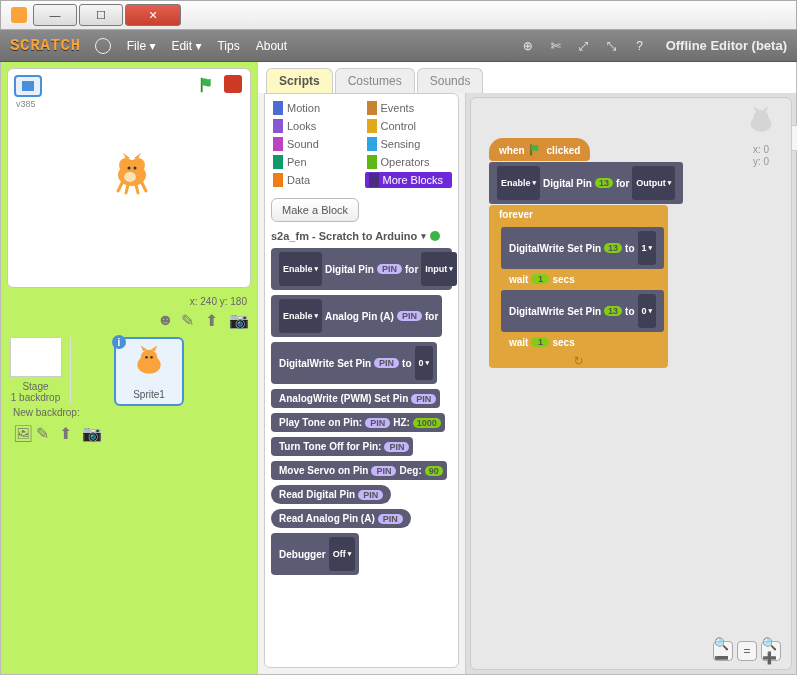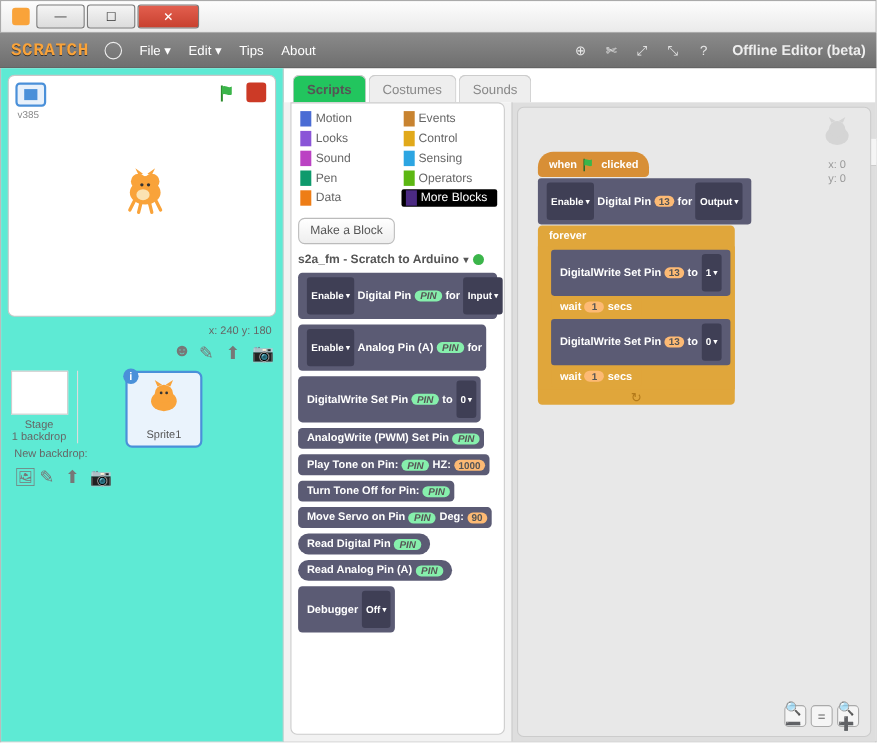--- a/index.html
+++ b/index.html
@@ -21,21 +21,21 @@
 .menubar .mitem { margin: 18px 8px; cursor: pointer; }
 .globe { width:16px; height:16px; border:1.5px solid #eee; border-radius:50%; margin-right:8px; }
 .menubar .spacer { flex:1; }
 .mtool { width:18px; height:18px; margin:0 5px; display:flex; align-items:center; justify-content:center; color:#e8e8e8; }
 .offline-label { margin-left: 12px; font-weight:bold; color:#eee; font-size:13px;}
 
 
 .mainarea { display:flex; height: calc(675px - 30px - 32px); border:1px solid #bbb; border-top:none; }
 
 
-.stagecol { width: 257px; background:#5eead4; border-right:1px solid #ccc; display:flex; flex-direction:column; }
+.stagecol { width: 257px; background:#bef264; border-right:1px solid #ccc; display:flex; flex-direction:column; }
 .stagebox { margin:6px; border:1px solid #c7c7c7; border-radius:6px; background:#fff; height:220px; position:relative; }
 .stageview { position:absolute; top:6px; left:6px; width:28px; height:22px; border:2px solid #4a90d9; border-radius:4px; background:#e8f1fb; display:flex; align-items:center; justify-content:center; }
 .stageview:after { content:""; width:12px; height:10px; background:#4a90d9; }
 .vlabel { position:absolute; top:30px; left:8px; font-size:9px; color:#888; }
 .runbtns { position:absolute; top:6px; right:8px; display:flex; gap:6px; }
 .flag { width:20px; height:20px; display:flex; align-items:center; justify-content:center; }
 .flag svg { width:18px; height:18px; }
 .stop { width:18px; height:18px; background:#cc3a26; border-radius:3px; }
 .cat-sprite { position:absolute; top:80px; left:100px; }
 .coords { text-align:right; font-size:10px; color:#666; padding: 2px 10px; }
@@ -52,39 +52,39 @@
 .sprite-item { width:70px; border:2px solid #4a90d9; border-radius:6px; background:#eaf3fc; text-align:center; padding:4px; position:relative;}
 .sprite-item .info { position:absolute; top:-4px; left:-4px; width:14px; height:14px; background:#4a90d9; color:#fff; border-radius:50%; font-size:10px; font-weight:bold; display:flex; align-items:center; justify-content:center;}
 .sprite-item .lbl { font-size:10px; color:#555; margin-top:2px;}
 
 
 .midcol { width: 207px; background:#f2f2f2; display:flex; flex-direction:column; position:relative;}
 .righcol-wrap { flex:1; display:flex; }
 
 .tabsbar { display:flex; padding:6px 8px 0; gap:2px; }
 .tab { padding:5px 12px; font-size:12px; color:#888; border:1px solid #ccc; border-bottom:none; border-radius:6px 6px 0 0; background:#eee;}
-.tab.active { background:#22c55e; color:#555; font-weight:bold;}
+.tab.active { background:#fef9c3; color:#555; font-weight:bold;}
 .tabcontent { border:1px solid #ccc; margin: 0 6px 6px; background:#fff; flex:1; border-radius:0 6px 6px 6px; padding:6px; overflow:hidden;}
 
 .catgrid { display:grid; grid-template-columns: 1fr 1fr; gap:2px 6px; margin-bottom:6px; font-size:11px;}
 .catitem { display:flex; align-items:center; gap:4px; padding:1px 2px; color:#666; cursor:pointer;}
 .catitem .sw { width:10px; height:14px;}
-.catitem.sel { background:#000000; color:#fff; border-radius:2px; padding:1px 4px;}
+.catitem.sel { background:#6d28d9; color:#fff; border-radius:2px; padding:1px 4px;}
 
 .makeblock-btn { display:inline-block; background:linear-gradient(#fff,#eee); border:1px solid #bbb; border-radius:6px; padding:5px 10px; font-size:11px; color:#555; margin:4px 0 8px; cursor:pointer;}
 
 .ext-title { font-size:11px; font-weight:bold; color:#555; display:flex; align-items:center; gap:4px; margin-bottom:6px;}
 .ext-title .dot { width:10px; height:10px; background:#3bb54a; border-radius:50%;}
 .ext-title .arrow { font-size:9px; color:#555;}
 
 .palette { display:flex; flex-direction:column; gap:5px; }
 .pblock { background:#5b5b74; color:#fff; font-size:10px; font-weight:bold; padding:4px 8px; border-radius:10px; display:flex; align-items:center; gap:3px; white-space:nowrap; width: fit-content; max-width: 100%;}
 .pblock.drop { border-radius:4px; padding-right:4px;}
-.pill { background:#86efac; color:#555; border-radius:8px; padding:0 5px; font-size:9px;font-style:italic;}
-.pillnum { background:#fdba74; color:#555; border-radius:8px; padding:0 4px; font-size:9px; min-width:18px; text-align:center;}
+.pill { background:#c4b5fd; color:#555; border-radius:8px; padding:0 5px; font-size:9px;}
+.pillnum { background:#84cc16; color:#555; border-radius:8px; padding:0 4px; font-size:9px; min-width:18px; text-align:center;}
 .ddark { background:#3f3f55; padding:12px 4px; border-radius:3px; font-size:9px; display:flex; align-items:center; gap:2px;}
 .tri { font-size:7px;}
 .reporter { border-radius: 10px; }
 
 
 .scriptcol { flex:1; background:#dedede; position:relative; border-left:1px solid #ccc;}
 .scriptarea { position:absolute; inset:4px; background:#e8e8e8; border:1px solid #ccc; border-radius:6px; }
 .mini-cat { position:absolute; top:6px; right:12px; text-align:center;}
 .mini-cat .coords2 { font-size:10px; color:#999; line-height:1.2;}
 .help-tab { position:absolute; right:-1px; top:32px; width:18px; height:26px; border:1px solid #ccc; border-right:none; border-radius:6px 0 0 6px; background:#f5f5f5; display:flex; align-items:center; justify-content:center; color:#aaa; font-size:11px;}

